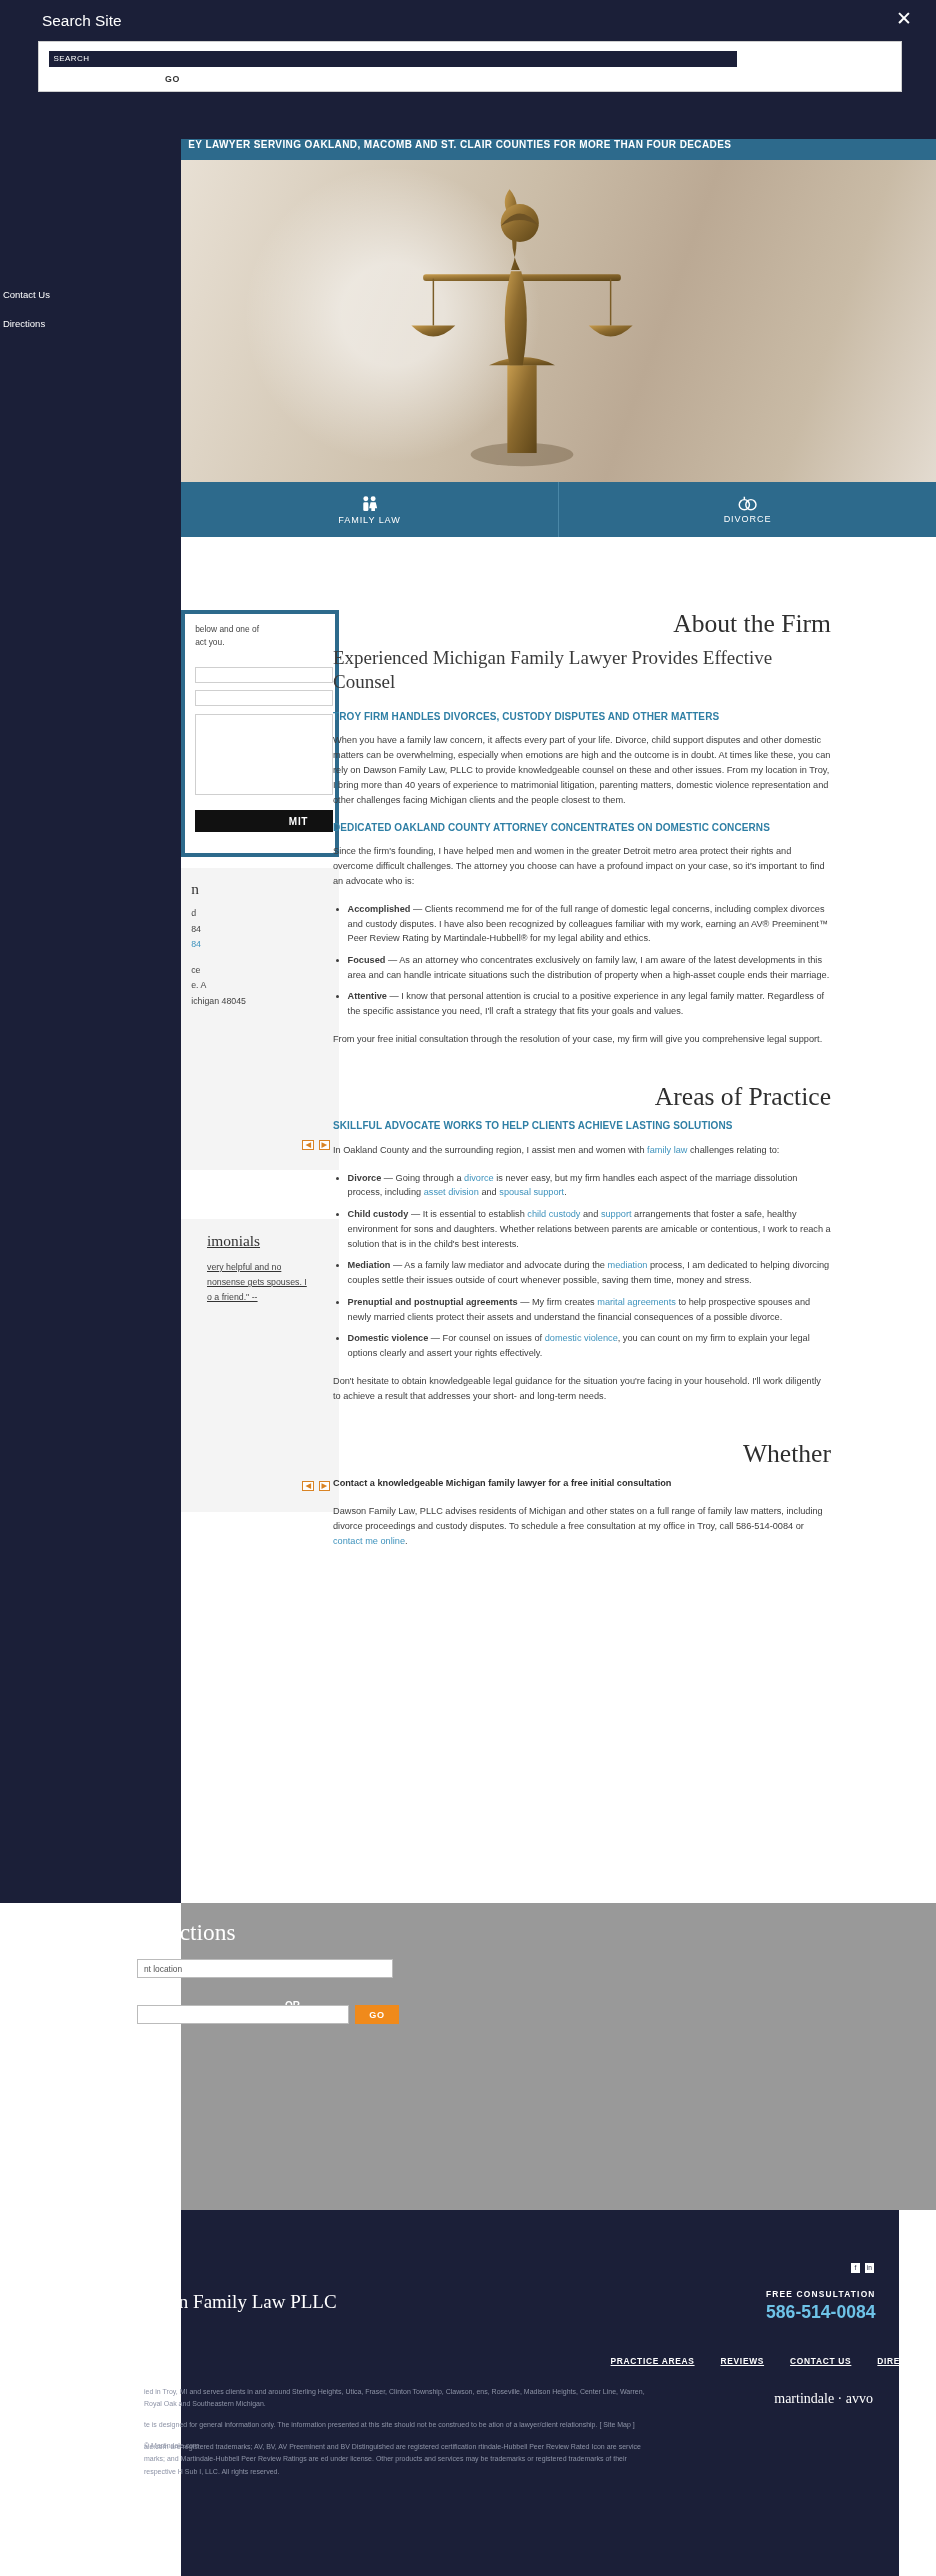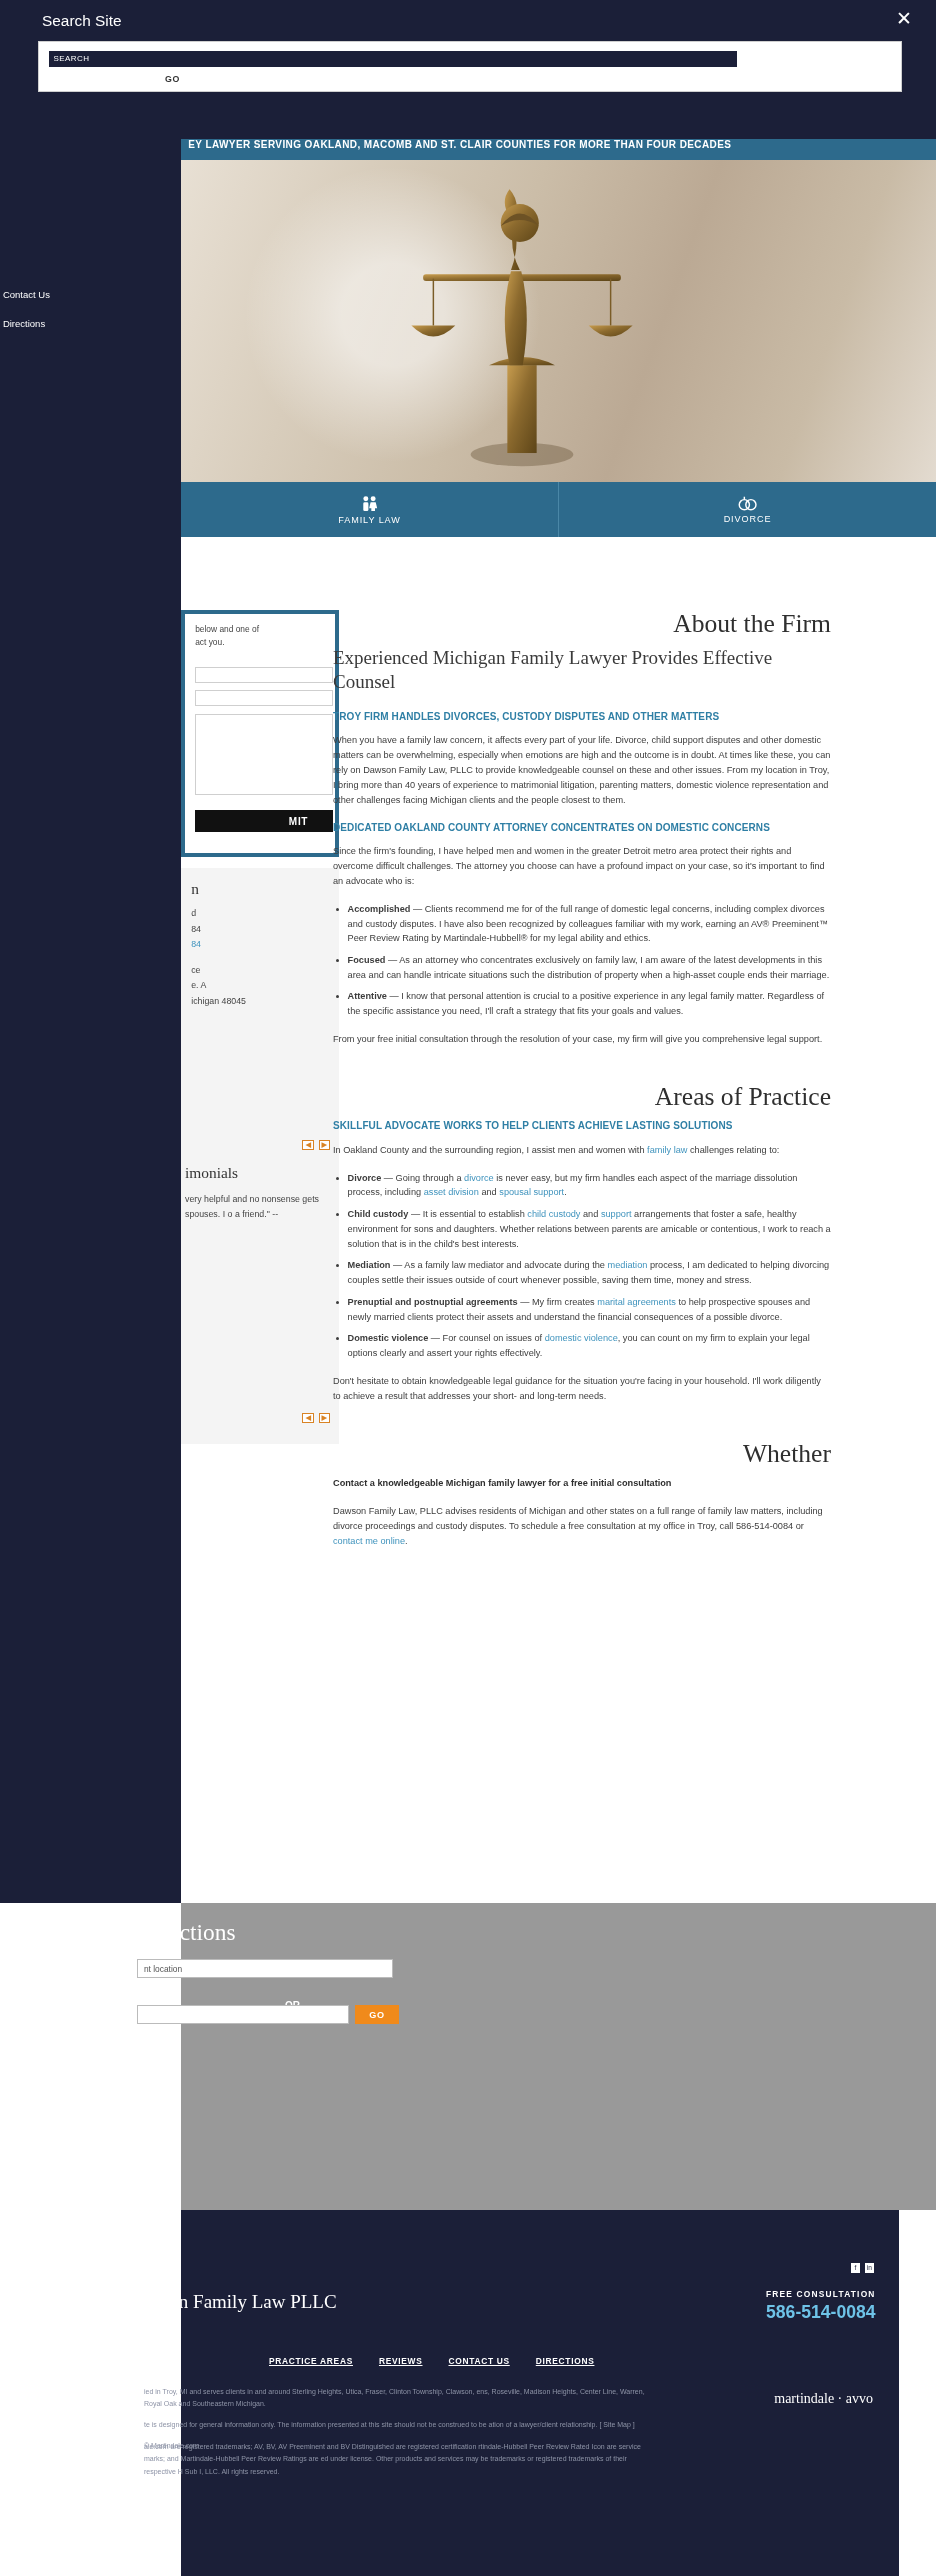--- a/index.html
+++ b/index.html
@@ -115,21 +115,21 @@
   .submit-btn {
     position:absolute; left:10.2px; top:196px; width:138px; height:22px;
     background:#111; color:#fff; font-size:10px; font-weight:bold;
     letter-spacing:0.7px; display:flex; align-items:center; justify-content:flex-end;
     padding-right:25px;
   }
   #card-office { top:331px; height:302px; background:#f4f4f4; padding:11.7px 10.2px; }
   .office-title { font-family:"Liberation Serif", serif; font-size:15.4px; color:#333; margin-bottom:8.8px; }
   .office-line { font-size:8.8px; line-height:1.75; color:#444; }
   .office-link { color:#3f93bd; }
-  #card-testimonials { top:614px; height:293px; background:#f4f4f4; padding:13px 4px; }
+  #card-testimonials { top:682px; height:293px; background:#f4f4f4; padding:13px 26px;text-decoration:underline; }
   .testi-title { font-family:"Liberation Serif", serif; font-size:15.4px; color:#333; margin-bottom:10.2px; }
   .testi-text { font-size:8.8px; line-height:1.7; color:#444; }
   .arrows { position:absolute; right:8.8px; display:flex; gap:4.4px; }
   .arrow-btn {
     width:11.7px; height:10.2px; border:0.7px solid #d98324; color:#d98324;
     font-size:7.3px; line-height:8.8px; text-align:center; background:#fff;
   }
   
   #directions {
     position:absolute; left:181px; top:1903px; width:755px; height:307px;
@@ -170,21 +170,21 @@
   }
   .fc-label { font-size:8.4px; letter-spacing:1.2px; color:#ffffff; font-weight:bold; }
   .fc-phone { font-size:17.6px; color:#6ec3e8; font-weight:bold; margin-top:2.9px; }
   #social { position:absolute; right:25px; top:53px; display:flex; gap:4.4px; }
   .social-icon {
     width:9.5px; height:9.5px; background:#ffffff; color:#1b1f38;
     font-size:6.6px; line-height:9.5px; text-align:center;
   }
   #footer-nav {
     position:absolute; left:0; top:146px; width:755px;
-    display:flex; gap:26px; justify-content:flex-start; padding-left:88px;
+    display:flex; gap:26px; justify-content:flex-end; padding-left:88px;
   }
   .fnav { color:#ffffff; font-size:8.4px; font-weight:bold; letter-spacing:0.7px; }
   #legal {
     position:absolute; left:-37px; top:176px; width:512px;
     font-size:7px; line-height:1.75; color:#8d93a6;
   }
   #mh-logo {
     position:absolute; right:26px; top:181px;
     color:#ffffff; font-size:14px; font-family:"Liberation Serif", serif;
   }

